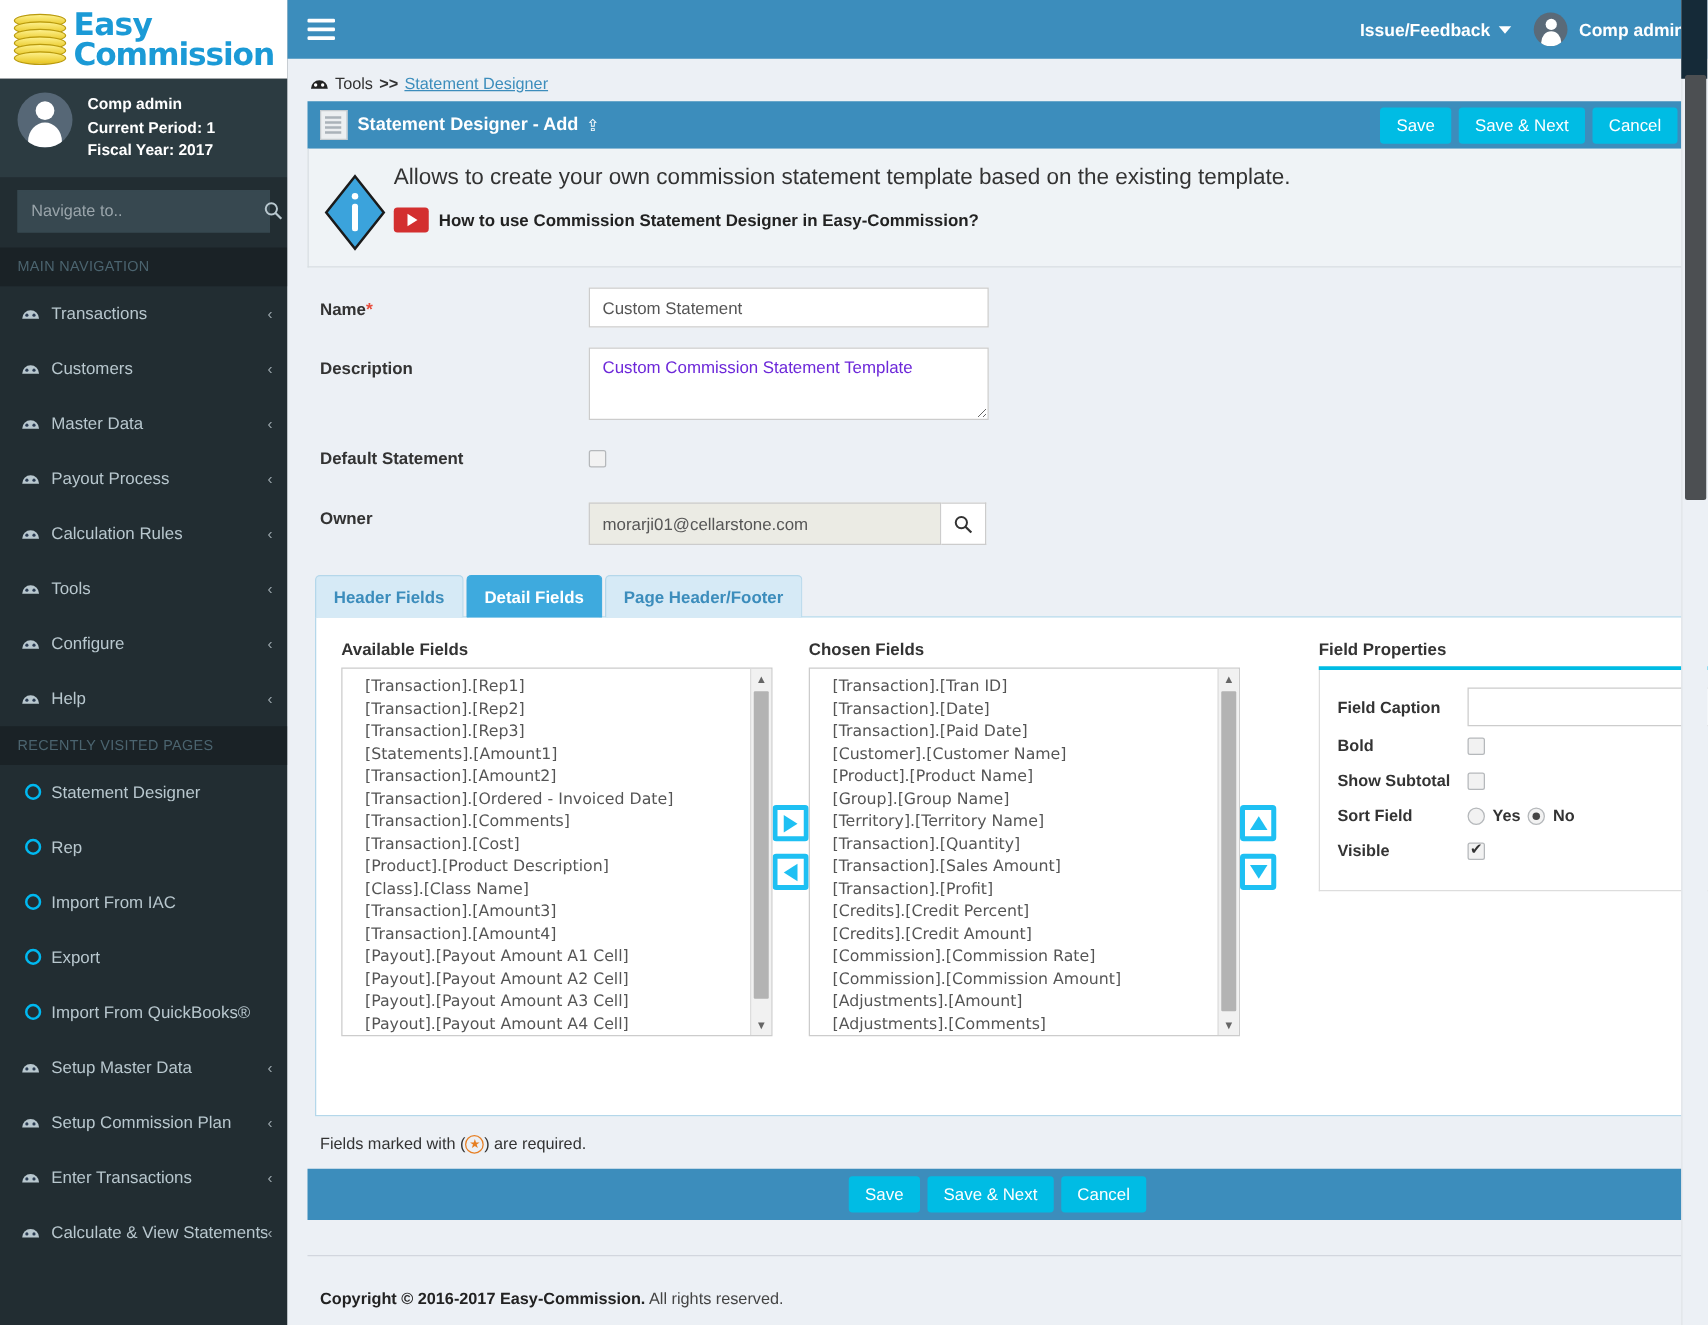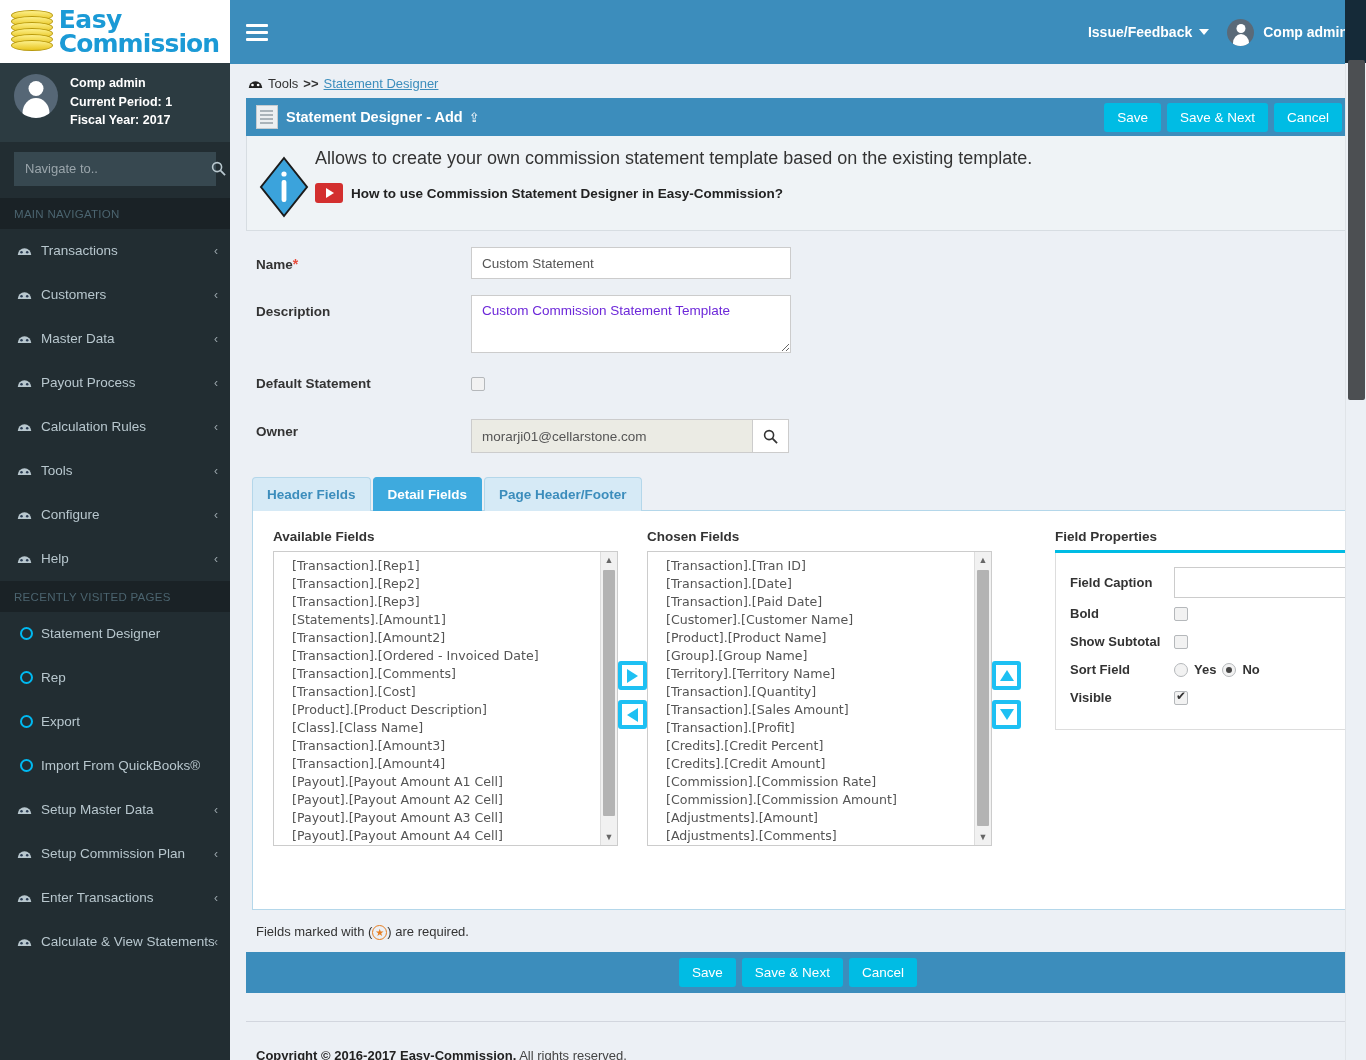--- a/index.html
+++ b/index.html
@@ -16,21 +16,21 @@
   
   #sidebar{
     position:absolute; left:0; top:0; width:230px; height:1060px;
     background:#222d32; color:#b8c7ce;
     overflow:hidden;
   }
   .logo-box{
     height:63px; background:#ffffff;
     display:flex; align-items:center; justify-content:center;
   }
-  .logo-wrap{ display:flex; align-items:center; gap:6px; }
+  .logo-wrap{ display:flex; align-items:flex-end; gap:6px; }
   .coin-stack{ width:42px; height:44px; position:relative; }
   .coin{
     position:absolute; left:0; width:42px; height:11px; border-radius:50%;
     background:linear-gradient(#fdf08a,#e8c520);
     border:1.4px solid #b99a0d;
   }
   .logo-text{ line-height:0.93; }
   .logo-easy{
     font-family:"DejaVu Sans", sans-serif;
     font-weight:bold; font-size:25px; color:#1b9ad6;
@@ -96,21 +96,21 @@
     border:2.6px solid #00b9f1; display:inline-block;
     margin-left:3px;
   }
 
   
   #main{
     position:absolute; left:230px; top:0; right:0; height:1060px;
     background:#ecf0f5;
   }
   .topbar{
-    height:64px; background:#3c8dbc;
+    height:47px; background:#3c8dbc;
     display:flex; align-items:center; justify-content:space-between;
     padding:0 18px 0 12px;
   }
   .hamburger{
     width:30px; height:30px; display:flex; flex-direction:column;
     justify-content:center; gap:4px; cursor:pointer; padding:0 4px;
   }
   .hamburger span{ display:block; height:3px; background:#fff; border-radius:1px; }
   .topbar-right{ display:flex; align-items:center; gap:18px; color:#fff; font-size:14px; }
   .issue-fb{ display:flex; align-items:center; gap:7px; cursor:pointer; font-weight:bold; }
@@ -462,20 +462,27 @@
           <span class="ring"></span>
         </span>
         <span class="ni-label">Statement Designer</span>
         <span class="ni-arrow"></span>
       </div>
       <div class="nav-item">
         <span class="ni-icon">
           <span class="ring"></span>
         </span>
         <span class="ni-label">Rep</span>
+        <span class="ni-arrow"></span>
+      </div>
+      <div class="nav-item">
+        <span class="ni-icon">
+          <span class="ring"></span>
+        </span>
+        <span class="ni-label">Import From IAC</span>
         <span class="ni-arrow"></span>
       </div>
       <div class="nav-item">
         <span class="ni-icon">
           <span class="ring"></span>
         </span>
         <span class="ni-label">Export</span>
         <span class="ni-arrow"></span>
       </div>
       <div class="nav-item">

